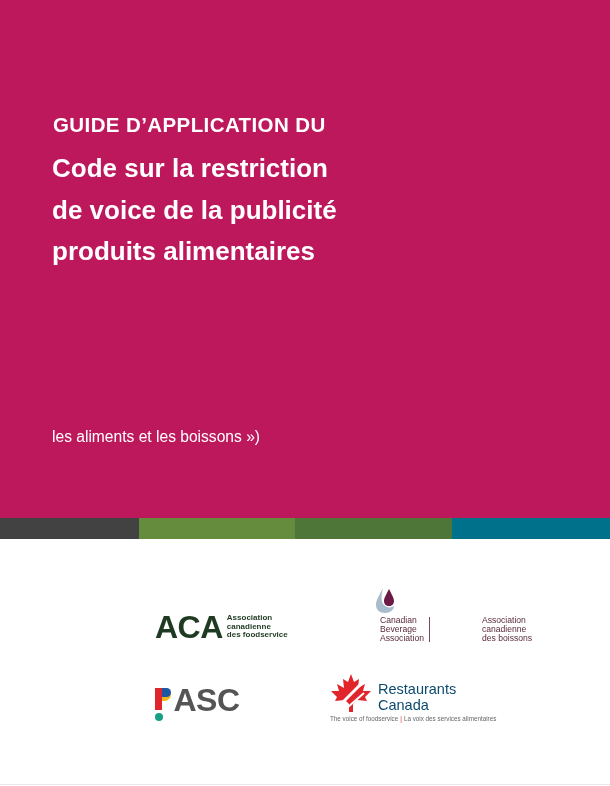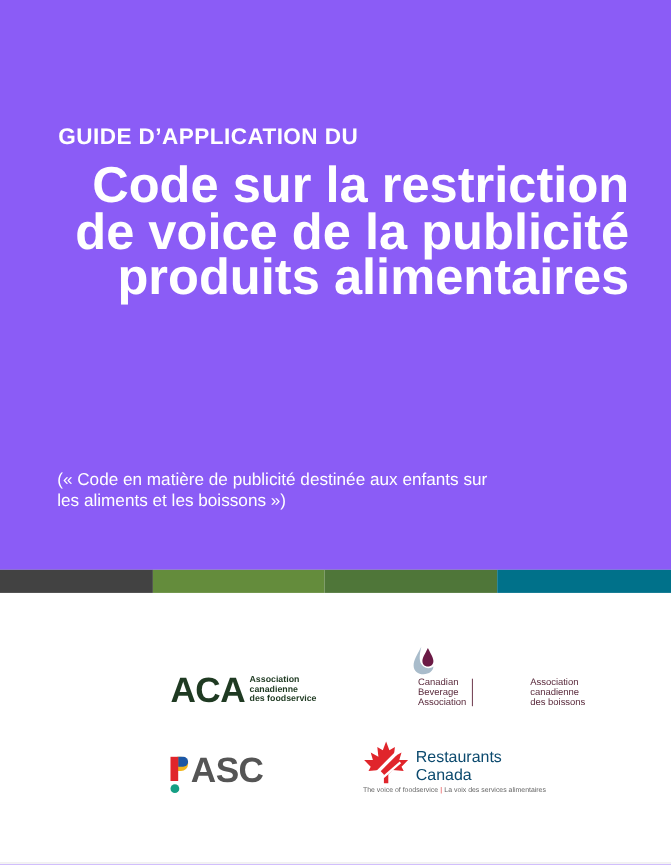--- a/index.html
+++ b/index.html
@@ -4,32 +4,31 @@
   <style>
     html, body { margin: 0; padding: 0; }
     body {
       width: 610px; height: 786px; overflow: hidden;
       background: #ffffff;
       font-family: "Liberation Sans", sans-serif;
       position: relative;
     }
     .hero {
       position: absolute; left: 0; top: 0; width: 610px; height: 518px;
-      background: #8b5cf6;
+      background: #be185d;
     }
     .kicker {
       position: absolute; left: 53px; top: 113px;
       color: #ffffff; font-weight: bold; font-size: 20.5px; letter-spacing: 0.4px;
       white-space: nowrap;
     }
     .title {
       position: absolute; left: 52px; top: 148px; width: 520px;
-      color: #ffffff; font-weight: bold; font-size: 46px; line-height: 41.5px;
+      color: #ffffff; font-weight: bold; font-size: 26px; line-height: 41.5px;
       margin: 0;
-      text-align: right;
     }
     .title span { display: block; white-space: nowrap; }
     .subtitle {
       position: absolute; left: 52px; top: 428px; width: 460px;
       color: #ffffff; font-size: 15.6px; line-height: 18.5px;
     }
     .subtitle span { display: block; white-space: nowrap; }
     .bands {
       position: absolute; left: 0; top: 518px; width: 610px; height: 21px;
       display: flex;
@@ -75,21 +74,20 @@
 <body>
 
 <div class="hero">
   <div class="kicker">GUIDE D’APPLICATION DU</div>
   <h1 class="title">
     <span>Code sur la restriction</span>
     <span>de voice de la publicité</span>
     <span>produits alimentaires</span>
   </h1>
   <div class="subtitle">
-    <span>(« Code en matière de publicité destinée aux enfants sur</span>
     <span>les aliments et les boissons »)</span>
   </div>
 </div>
 
 <div class="bands">
   <div class="band" style="width:139px;background:#424242"></div>
   <div class="band" style="width:156px;background:#648c3c"></div>
   <div class="band" style="width:157px;background:#4f7639"></div>
   <div class="band" style="width:158px;background:#00718a"></div>
 </div>

